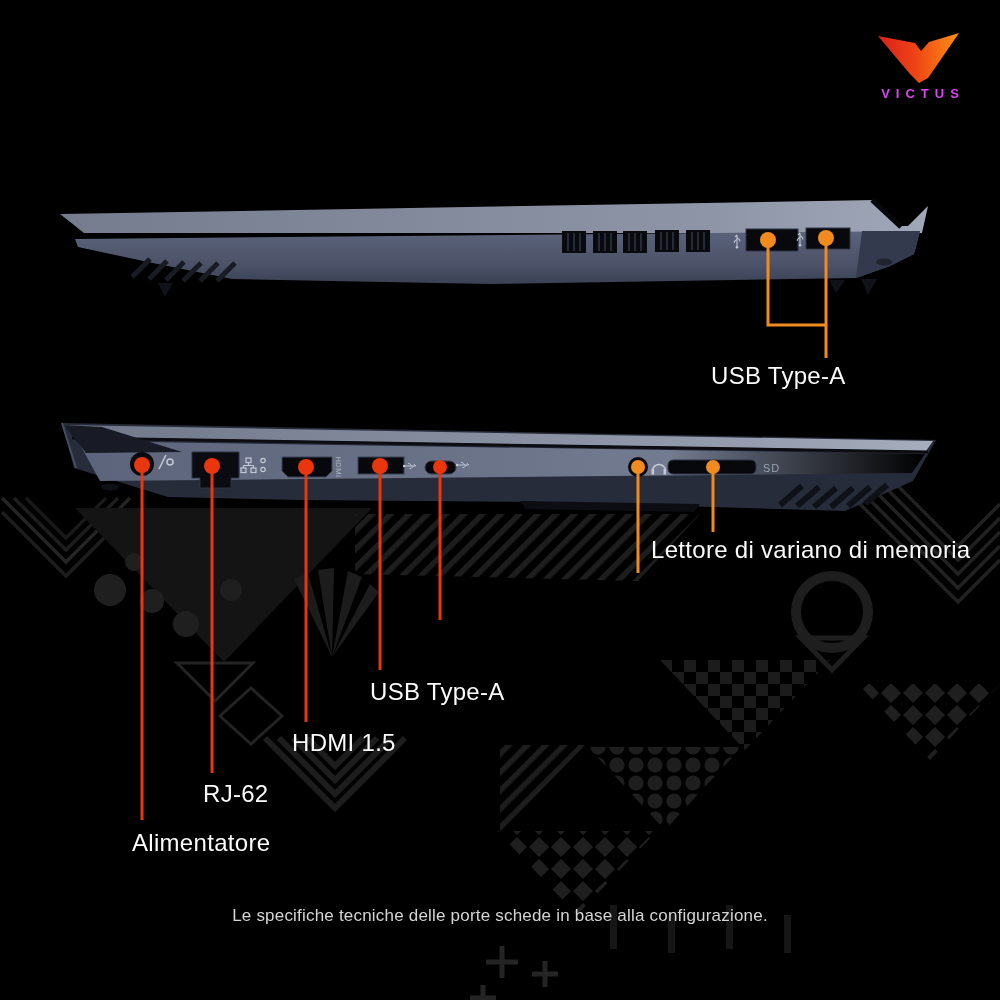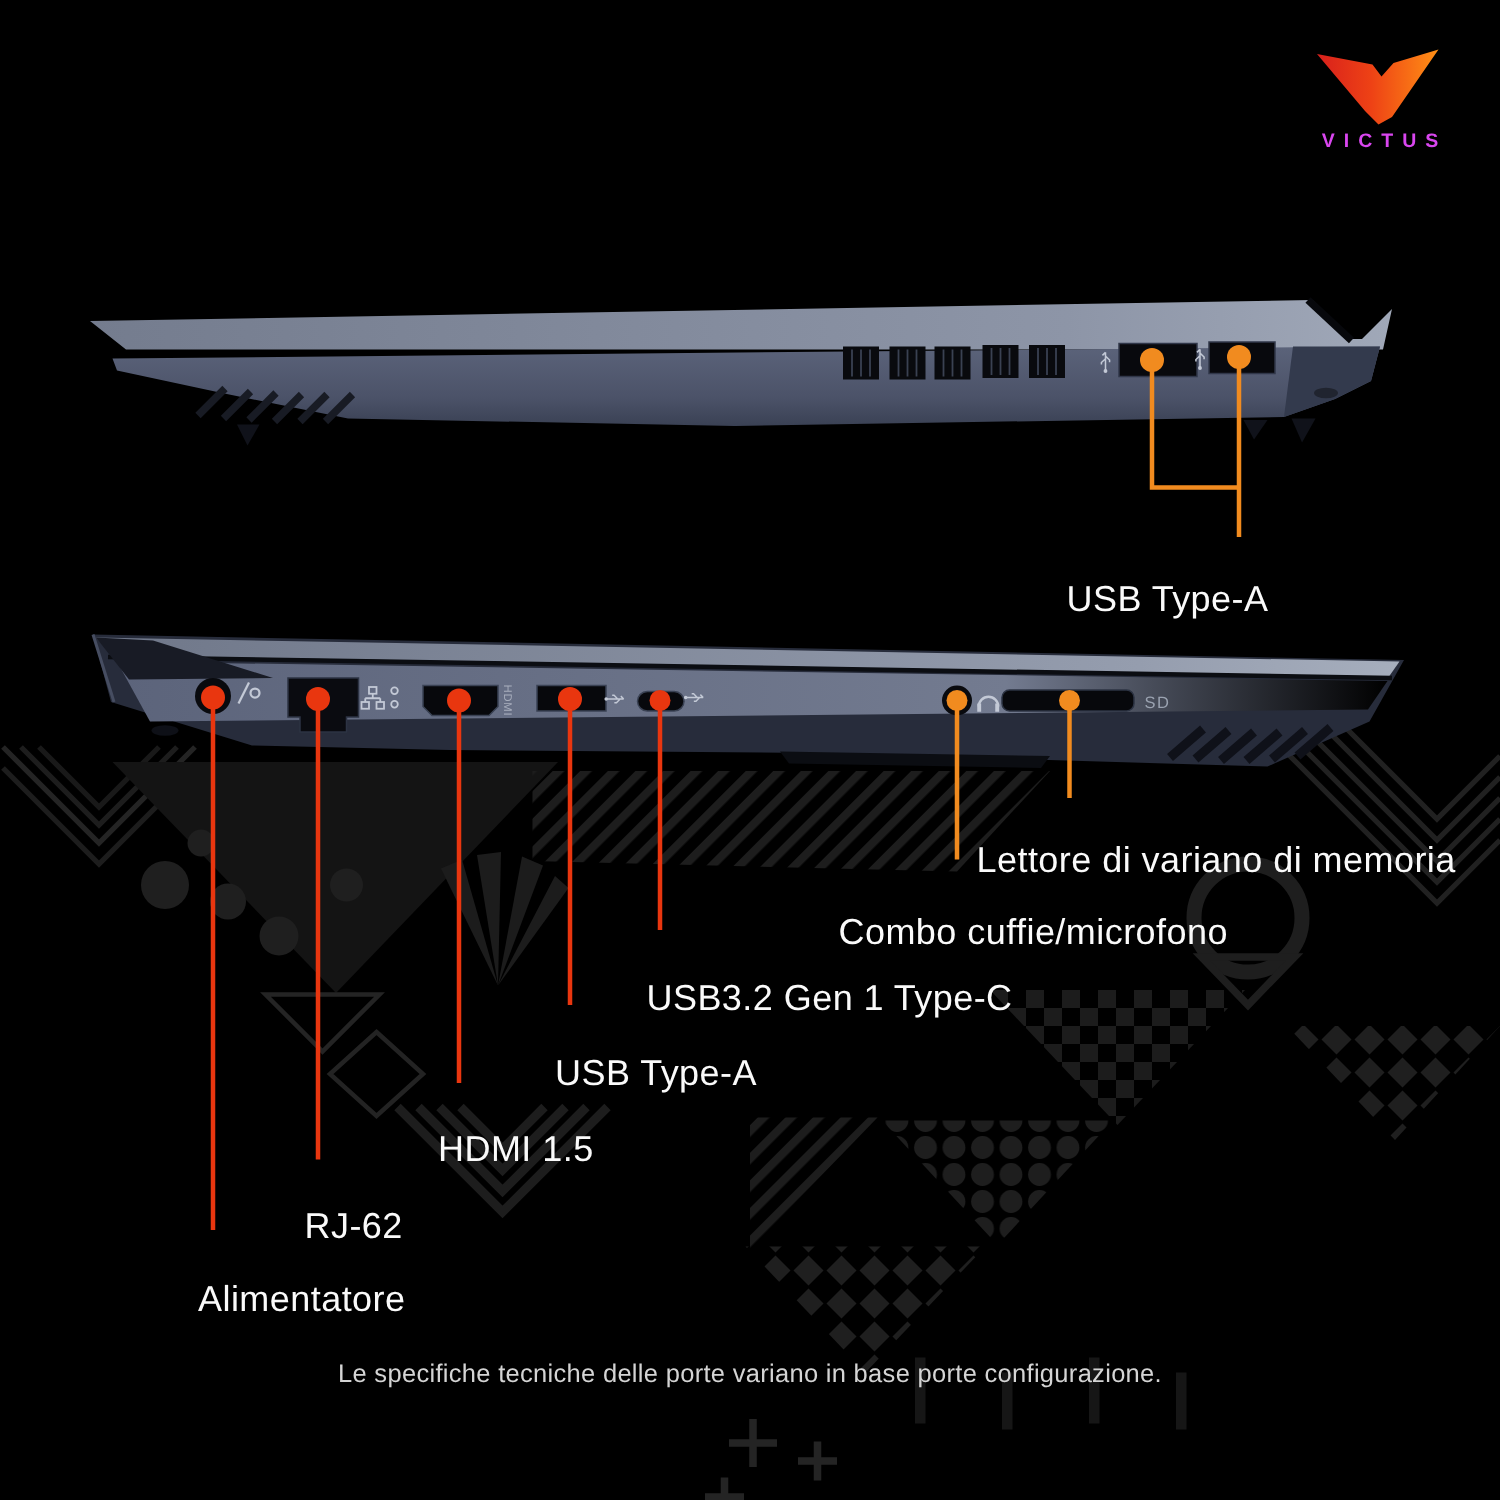--- a/index.html
+++ b/index.html
@@ -3,21 +3,21 @@
 <meta charset="utf-8">
 <style>
   html,body{margin:0;padding:0;background:#000;}
   .canvas{
     position:relative;width:1000px;height:1000px;background:#000;overflow:hidden;
     font-family:"Liberation Sans",sans-serif;
   }
   .scene{position:absolute;left:0;top:0;width:1000px;height:1000px;display:block;}
   .callout-label{
     position:absolute;color:#fafafa;font-size:24px;line-height:1.15;
-    white-space:nowrap;letter-spacing:0.3px;margin-top:24px;
+    white-space:nowrap;letter-spacing:0.3px;
   }
   .wordmark{
     position:absolute;left:868px;top:86px;width:104px;text-align:center;
     color:#d946ef;font-size:13px;font-weight:700;letter-spacing:6px;text-indent:6px;
   }
   .disclaimer{
     position:absolute;left:0;right:0;top:906px;text-align:center;
     color:#d4d4d4;font-size:17px;letter-spacing:0.2px;
   }
 </style>
@@ -277,21 +277,19 @@
         <circle cx="713" cy="467" r="7"></circle>
       </g>
     </g>
   </svg>
 
   <div class="wordmark">VICTUS</div>
 
   <div class="callout-label" style="left:711px;top:362px;">USB Type-A</div>
 
   <div class="callout-label" style="left:651px;top:536px;">Lettore di variano di memoria</div>
-  <div class="callout-label" style="left:559px;top:584px;">Combo cuffie/microfono</div>
-  <div class="callout-label" style="left:431px;top:628px;">USB3.2 Gen 1 Type-C</div>
   <div class="callout-label" style="left:370px;top:678px;">USB Type-A</div>
   <div class="callout-label" style="left:292px;top:729px;">HDMI 1.5</div>
   <div class="callout-label" style="left:203px;top:780px;">RJ-62</div>
   <div class="callout-label" style="left:132px;top:829px;">Alimentatore</div>
 
-  <div class="disclaimer">Le specifiche tecniche delle porte variano in base porte configurazione.</div>
+  <div class="disclaimer">Le specifiche tecniche delle porte schede in base alla configurazione.</div>
 </div>
 
 </body></html>

